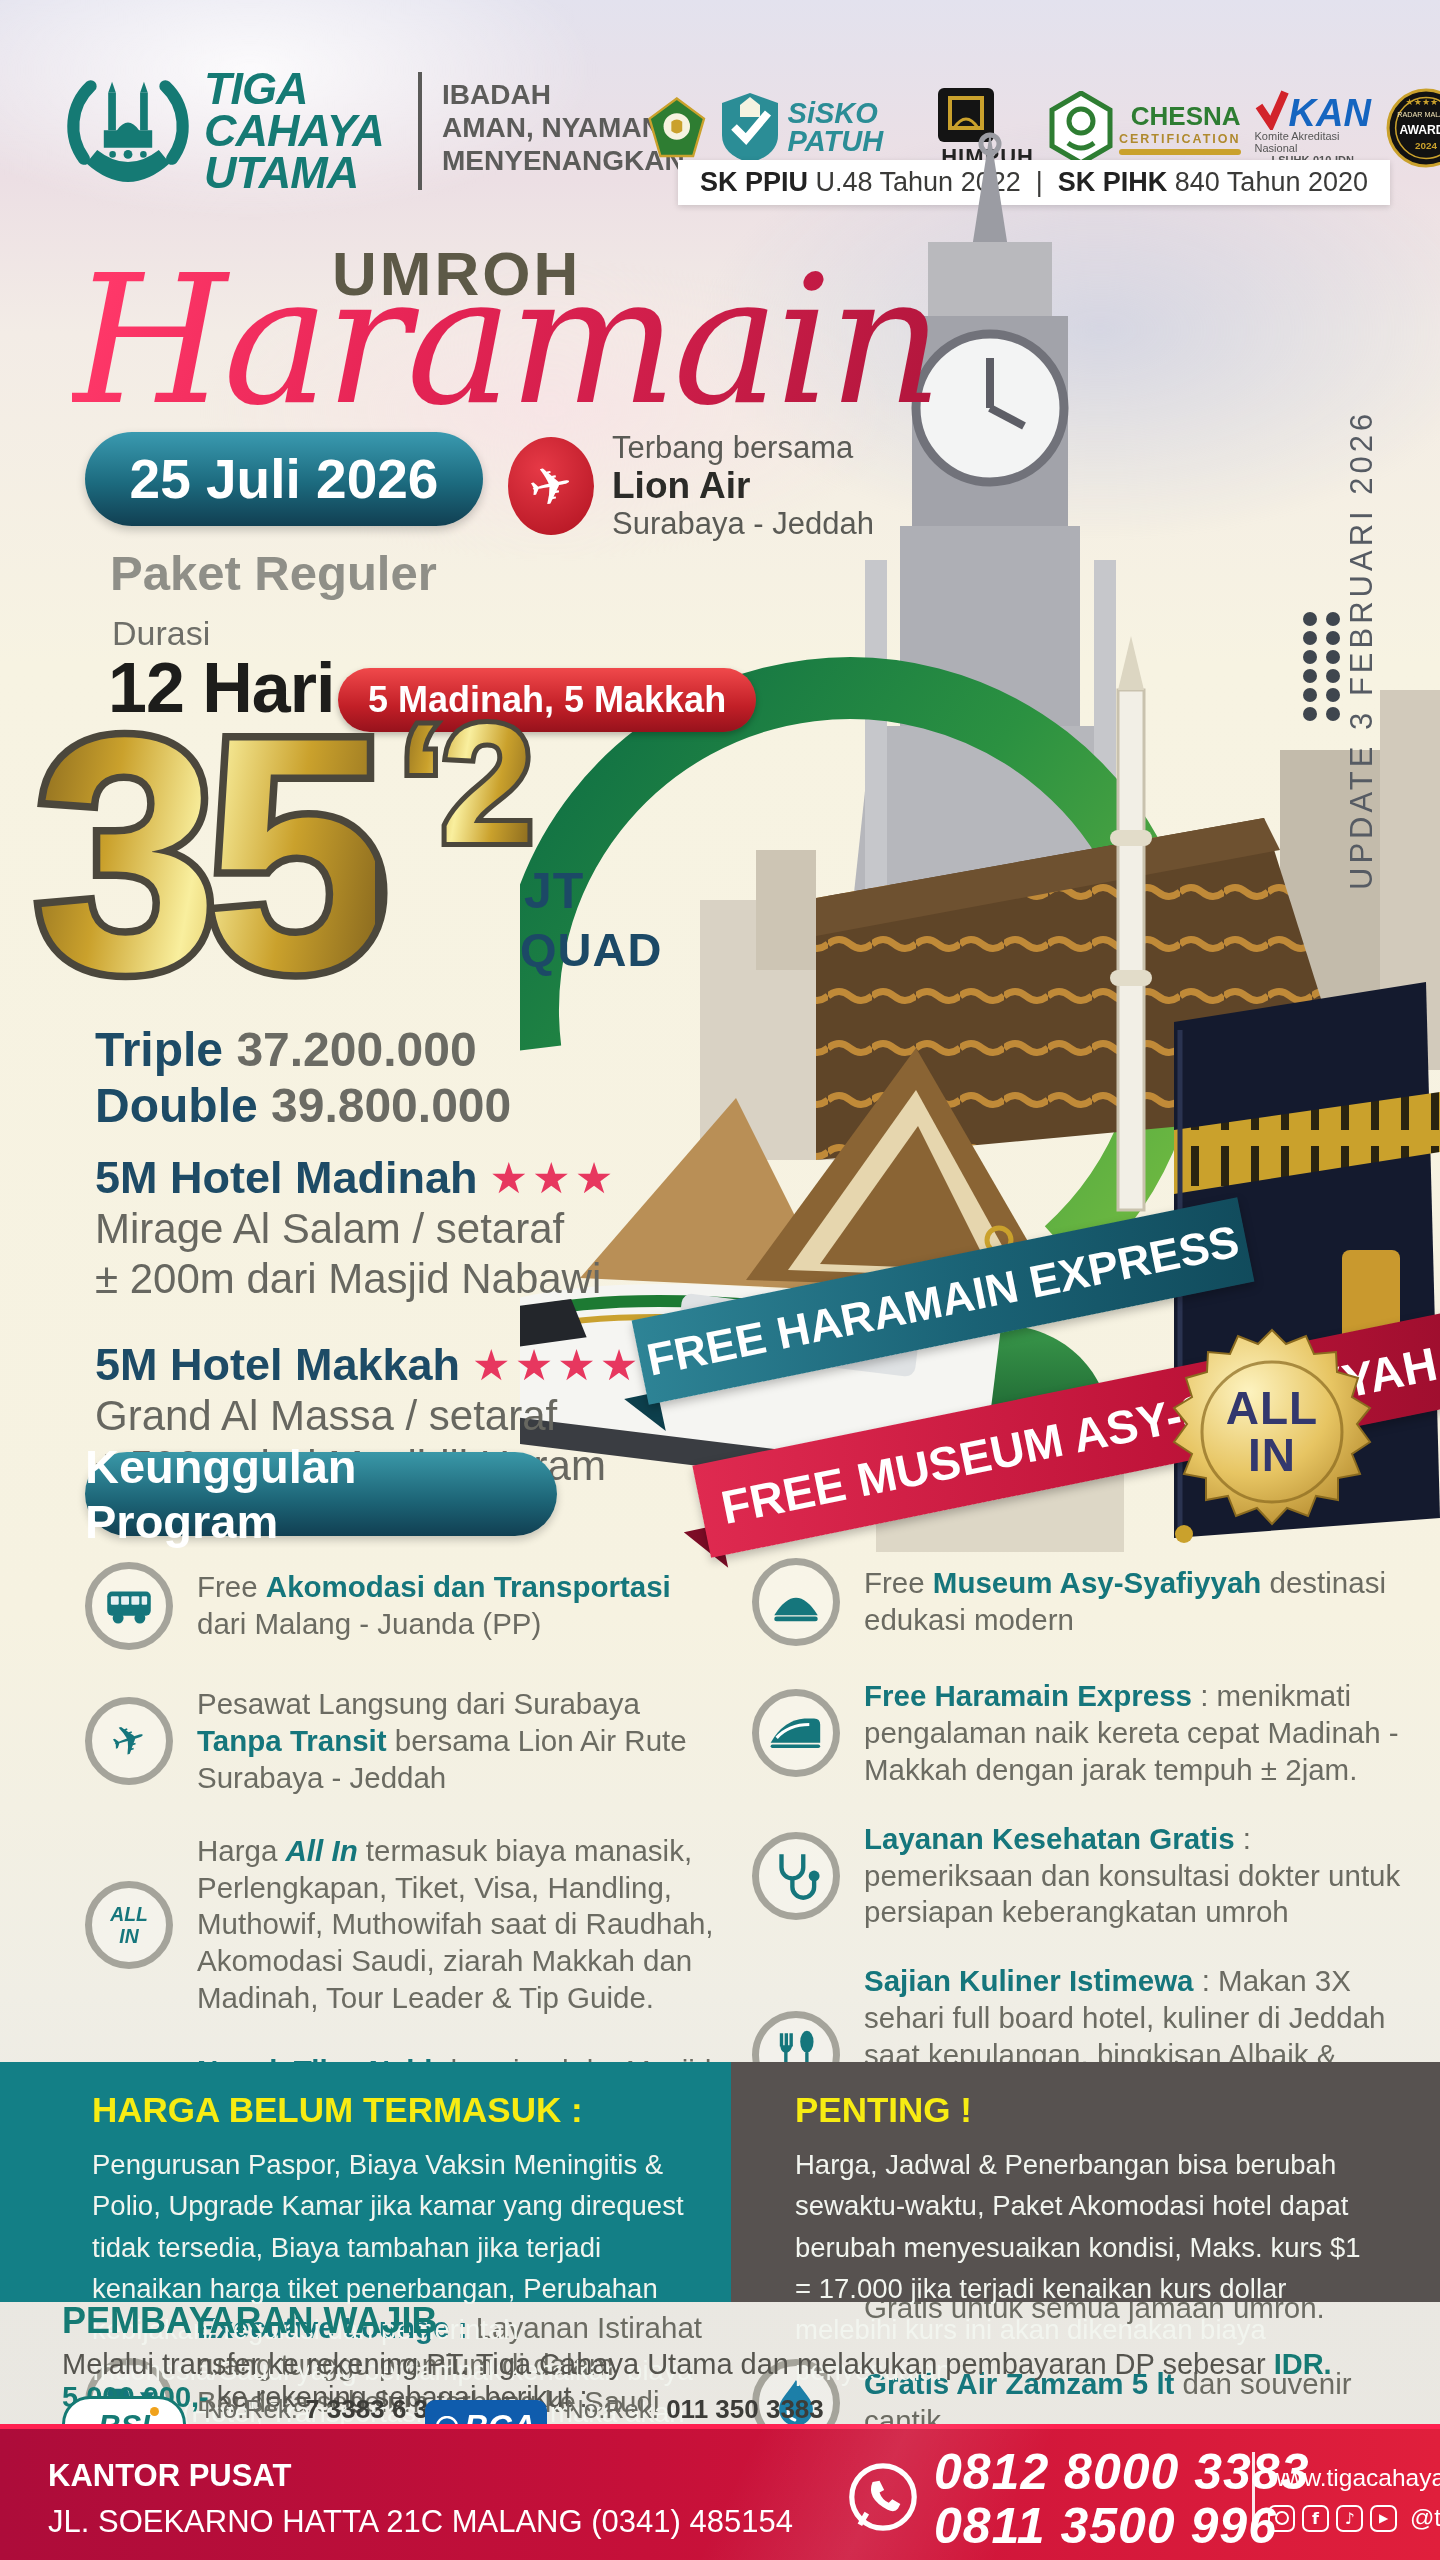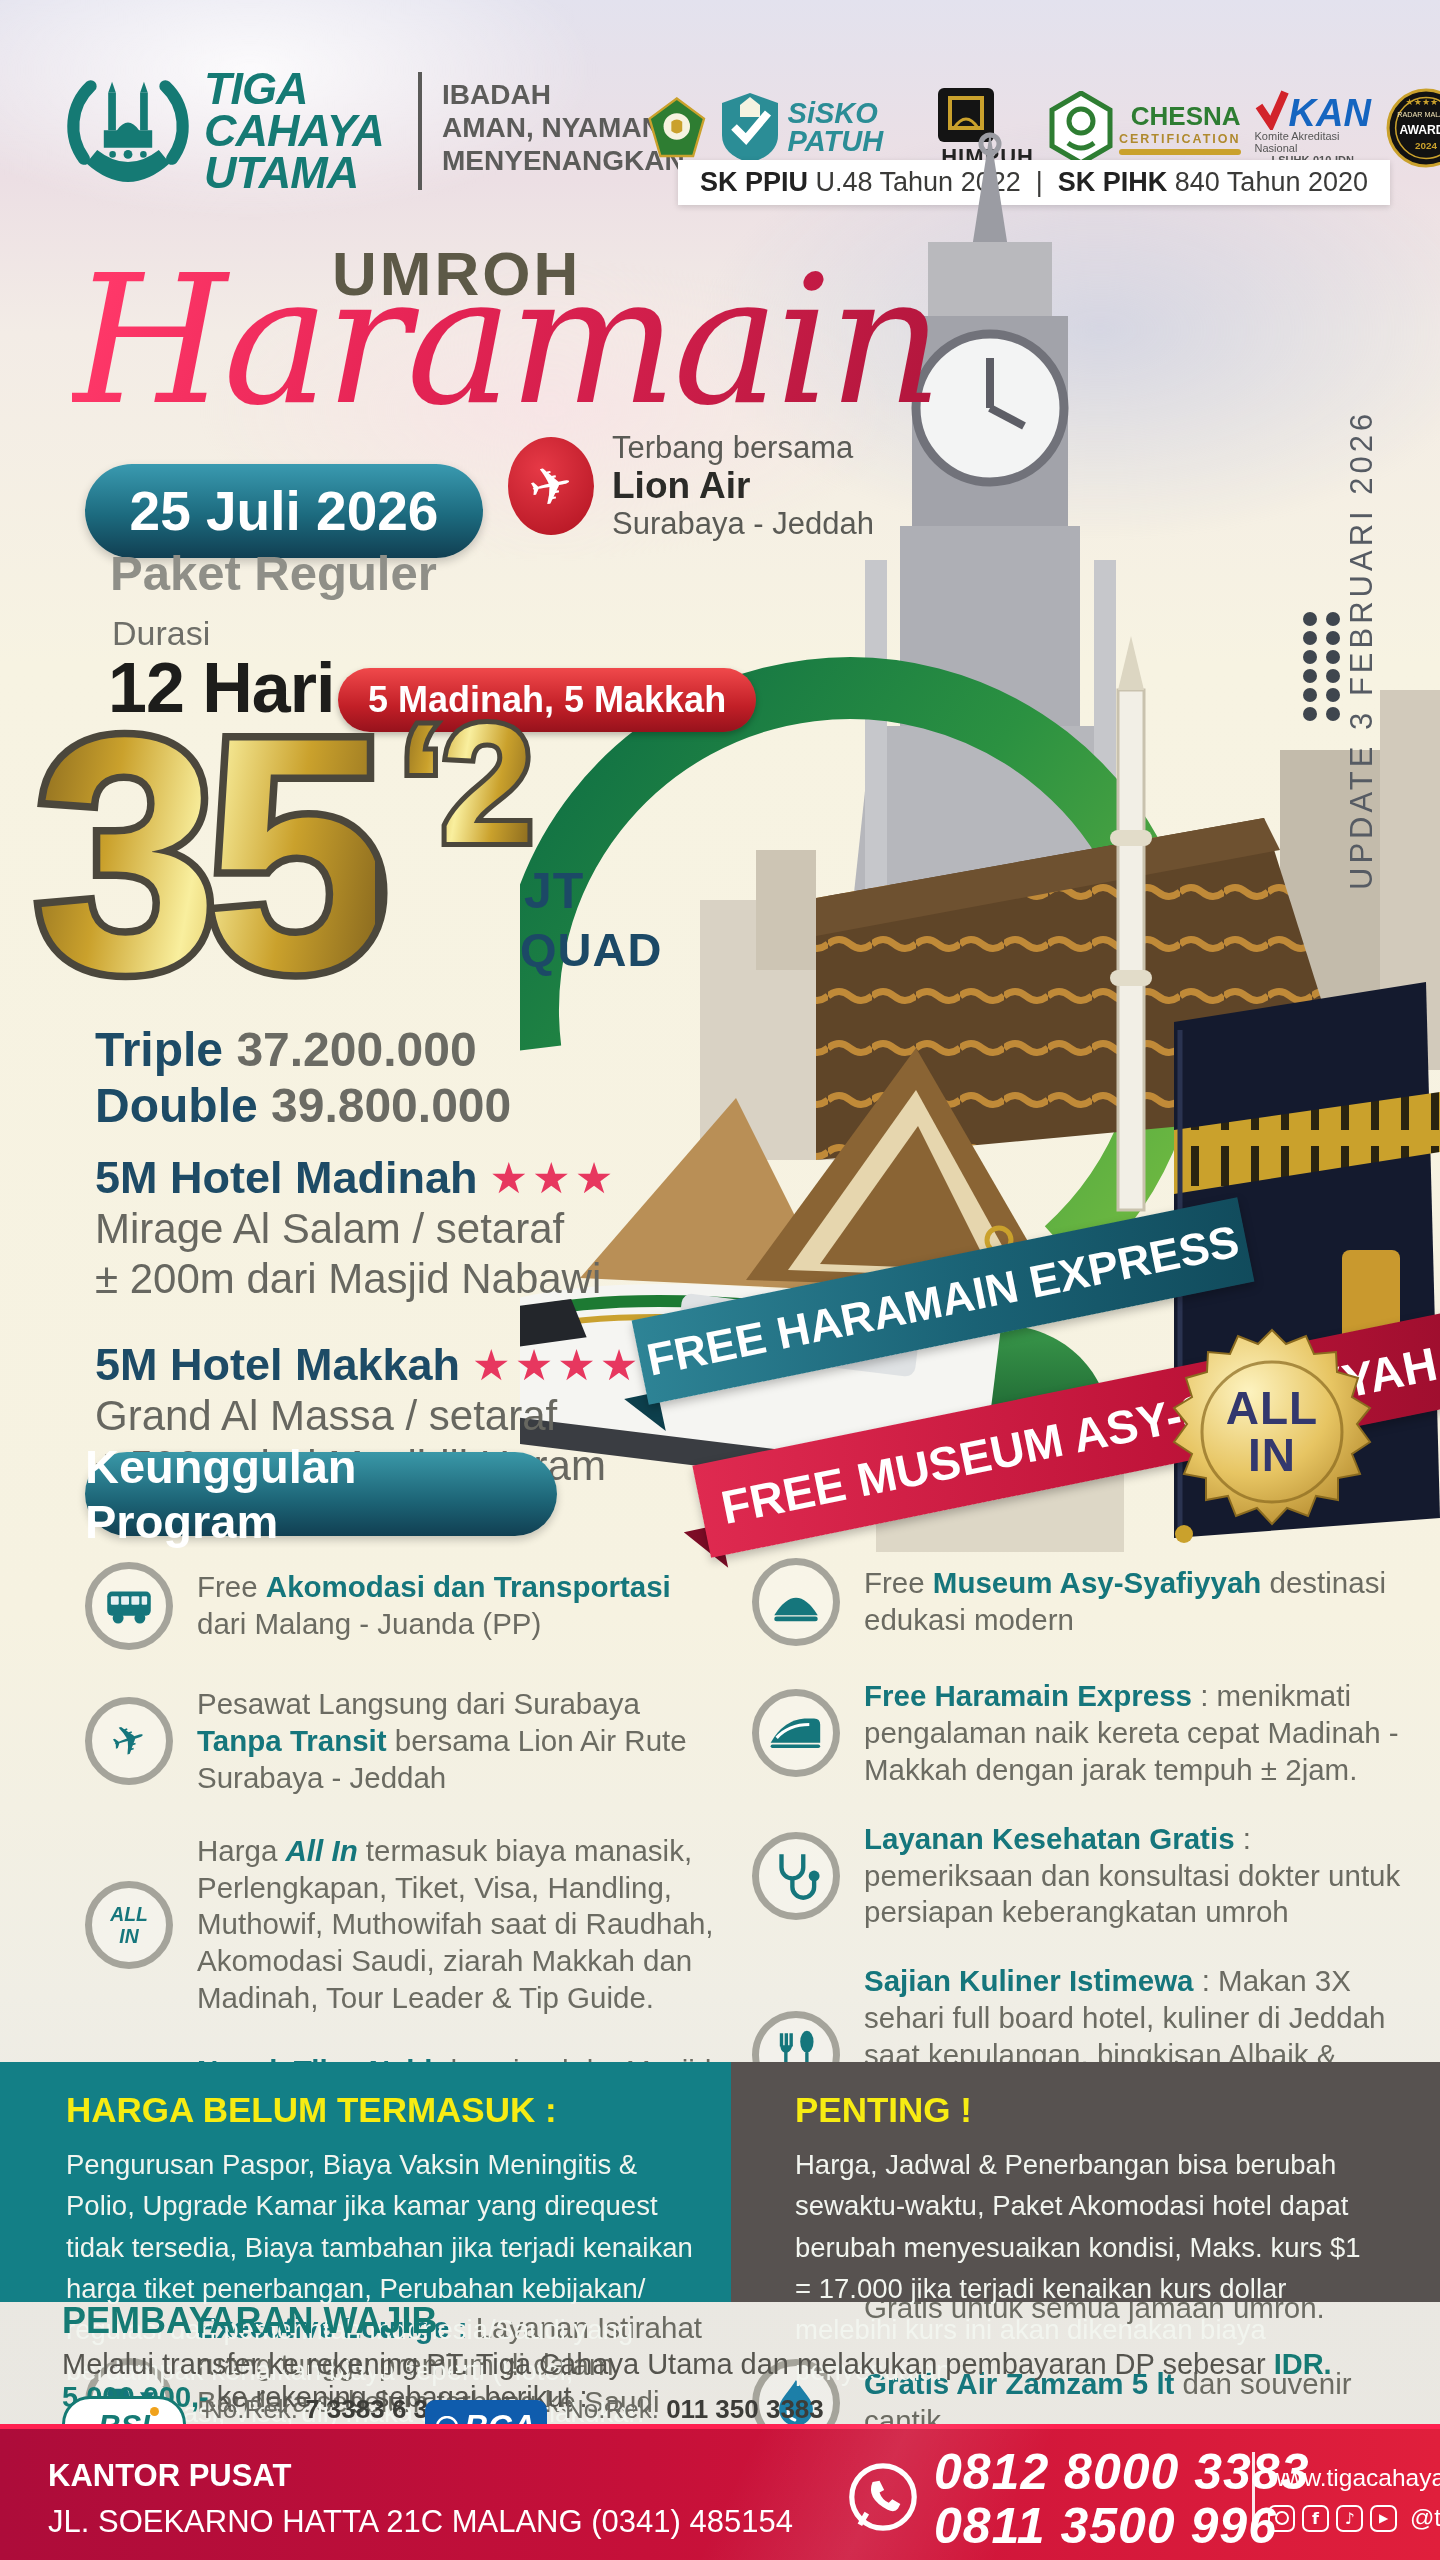--- a/index.html
+++ b/index.html
@@ -17,21 +17,21 @@
   .sk-bar{position:absolute;right:50px;top:160px;background:#fff;padding:7px 22px;font-size:27px;color:#3a3a38;box-shadow:0 2px 6px rgba(0,0,0,.15);}
   .sk-bar b{color:#222;}
   
   .umroh{font-size:62px;font-weight:900;color:#5d5947;letter-spacing:3px;}
   .haramain{font-family:"DejaVu Serif",serif;font-style:italic;font-weight:400;font-size:178px;line-height:1;color:#d81b4e;letter-spacing:-4px;}
   @supports (-webkit-background-clip:text){
     .haramain{background:linear-gradient(115deg,#ff3869 5%,#e62455 40%,#b5173e 95%);-webkit-background-clip:text;background-clip:text;color:transparent;}
   }
   .date-pill{left:85px;top:432px;width:398px;height:94px;border-radius:47px;
     background:linear-gradient(180deg,#3a9ab0 0%,#1c6a7e 55%,#113f52 100%);
-    display:flex;align-items:center;justify-content:center;color:#fff;font-size:55px;font-weight:800;box-shadow:0 4px 10px rgba(0,0,0,.2);margin-top:32px;}
+    display:flex;align-items:center;justify-content:center;color:#fff;font-size:55px;font-weight:800;box-shadow:0 4px 10px rgba(0,0,0,.2);}
   .plane-oval{left:508px;top:437px;width:86px;height:98px;border-radius:50%;background:radial-gradient(circle at 38% 32%,#e63946,#b01220);display:flex;align-items:center;justify-content:center;}
   .plane-oval span{color:#fff;font-size:52px;transform:rotate(-12deg);font-family:"DejaVu Sans",sans-serif;}
   .flight-pre,.flight-route{font-size:31px;color:#5a5a55;line-height:1.15;}
   .flight-airline{font-size:37px;font-weight:800;color:#2b2b28;line-height:1.1;}
   .paket{font-size:49px;font-weight:800;color:#8f8f88;}
   .durasi{font-size:34px;color:#6e6e68;}
   .hari{font-size:70px;font-weight:900;color:#1d1d1b;letter-spacing:-1px;}
   .mm-pill{left:338px;top:668px;height:64px;padding:0 30px;border-radius:32px;
     background:linear-gradient(180deg,#f0494b 0%,#c21f27 60%,#96121c 100%);
     display:flex;align-items:center;color:#fff;font-size:36px;font-weight:800;box-shadow:0 3px 6px rgba(0,0,0,.25);}
@@ -78,21 +78,21 @@
   .feat{display:flex;align-items:center;gap:24px;}
   .feat-icon{flex:none;width:88px;height:88px;border-radius:50%;border:7px solid #a5a49b;box-sizing:border-box;display:flex;align-items:center;justify-content:center;background:rgba(255,255,255,.25);}
   .feat-icon svg{width:58px;height:58px;}
   .feat-text{margin:0;font-size:29.5px;color:#6b6b62;line-height:1.25;}
   .feat-text .b{color:#15767c;font-weight:700;}
   .feat-text .i{font-style:italic;}
   
   .box{box-sizing:border-box;color:#fff;}
   .box-title{font-size:35px;font-weight:800;color:#f7ec13;margin:0 0 14px 0;}
   .box-body{font-size:27.5px;line-height:1.5;margin:0;color:#f2f5ef;}
-  .exclusions{left:0;top:2062px;width:747px;height:240px;background:#137f86;padding:28px 42px 0 66px;}
+  .exclusions{left:0;top:2062px;width:747px;height:240px;background:#137f86;padding:28px 42px 0 92px;}
   .important{left:731px;top:2062px;width:709px;height:240px;background:#575250;padding:28px 70px 0 64px;}
   
   .pay-title{left:62px;top:2300px;font-size:36px;font-weight:800;color:#157a74;}
   .pay-intro{left:62px;top:2348px;font-size:29px;color:#55544e;}
   .pay-intro b{color:#157a74;font-weight:800;}
   .bank{display:flex;align-items:center;gap:18px;}
   .bank-logo-bsi{width:118px;height:56px;border:3px solid #157a74;border-radius:28px;background:#fff;display:flex;align-items:center;justify-content:center;
     color:#157a74;font-weight:900;font-style:italic;font-size:31px;position:relative;}
   .bank-logo-bsi em{position:absolute;right:24px;top:8px;width:9px;height:9px;border-radius:50%;background:#f0a21c;}
   .bank-logo-bca{width:122px;height:54px;border-radius:10px;background:#0f5cad;display:flex;align-items:center;justify-content:center;gap:6px;

